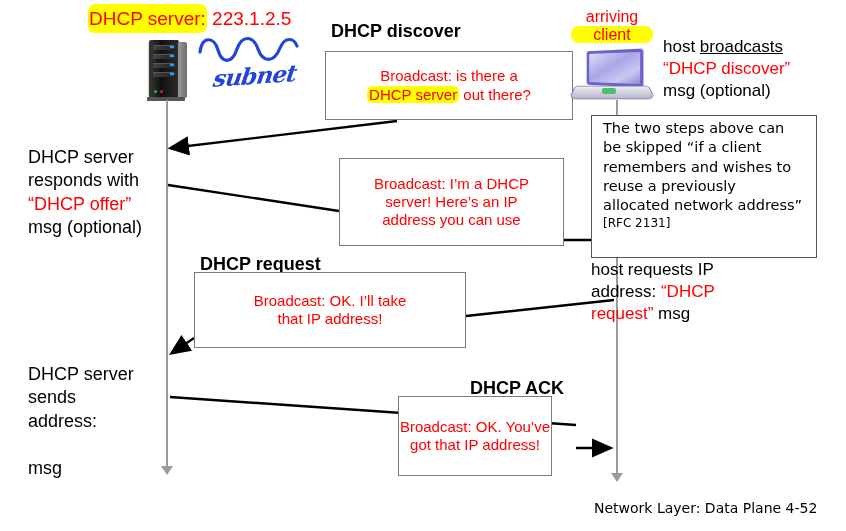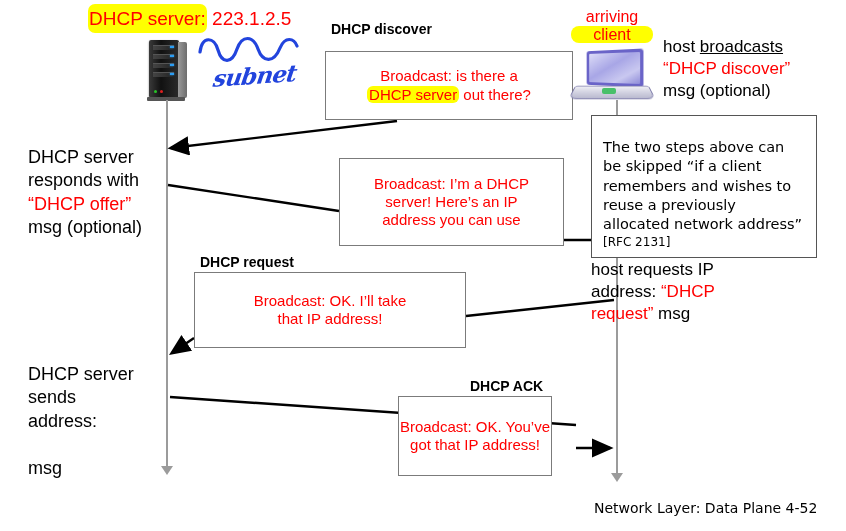--- a/index.html
+++ b/index.html
@@ -41,38 +41,38 @@
   #client-timeline{left:616px;top:100px;height:375px;}
   .tl-head{width:0;height:0;border-left:6px solid transparent;border-right:6px solid transparent;
      border-top:9px solid #9b9b9b;}
   #server-timeline-head{left:161px;top:466px;}
   #client-timeline-head{left:611px;top:473px;}
 
   
   .msgbox{border:1.6px solid #7b7b7b;background:#fff;box-sizing:border-box;
      display:flex;align-items:center;justify-content:center;text-align:center;
      color:#FF0000;font-size:15px;line-height:1.22;}
-  .msglabel{font-size:14px;font-weight:bold;color:#000;white-space:nowrap;}
+  .msglabel{font-size:18px;font-weight:bold;color:#000;white-space:nowrap;}
 
   #discover-box{left:325px;top:51px;width:248px;height:69px;}
   #discover-label{left:331px;top:21px;}
   #discover-text .hl{border-radius:6px;padding:0 2px;}
 
   #offer-box{left:339px;top:158px;width:225px;height:88px;}
   #offer-label{left:355px;top:140px;margin-top:38px;}
 
   #request-box{left:194px;top:272px;width:272px;height:76px;}
   #request-label{left:200px;top:254px;}
 
   #ack-box{left:398px;top:396px;width:154px;height:80px;}
   #ack-label{left:470px;top:378px;}
 
   
   #note-box{left:591px;top:115px;width:226px;height:143px;border:1.3px solid #555;
-     background:#fff;box-sizing:border-box;padding:22px 9px 4px 11px;
+     background:#fff;box-sizing:border-box;padding:3px 9px 4px 11px;
      font-family:"DejaVu Sans",sans-serif;font-size:14.5px;line-height:1.33;color:#000;}
   #note-rfc{font-size:12px;margin-top:1px;}
 
   
   .sidetext{font-size:18px;line-height:1.3;}
   #left-offer-text{left:28px;top:146px;width:160px;}
   #left-ack-text{left:28px;top:363px;width:160px;}
   #arriving-client-label{left:566px;top:8px;width:92px;text-align:center;
      font-size:16px;line-height:1.15;color:#FF0000;}
   #arriving-client-label .hl{border-radius:8px;padding:0 22px;}

